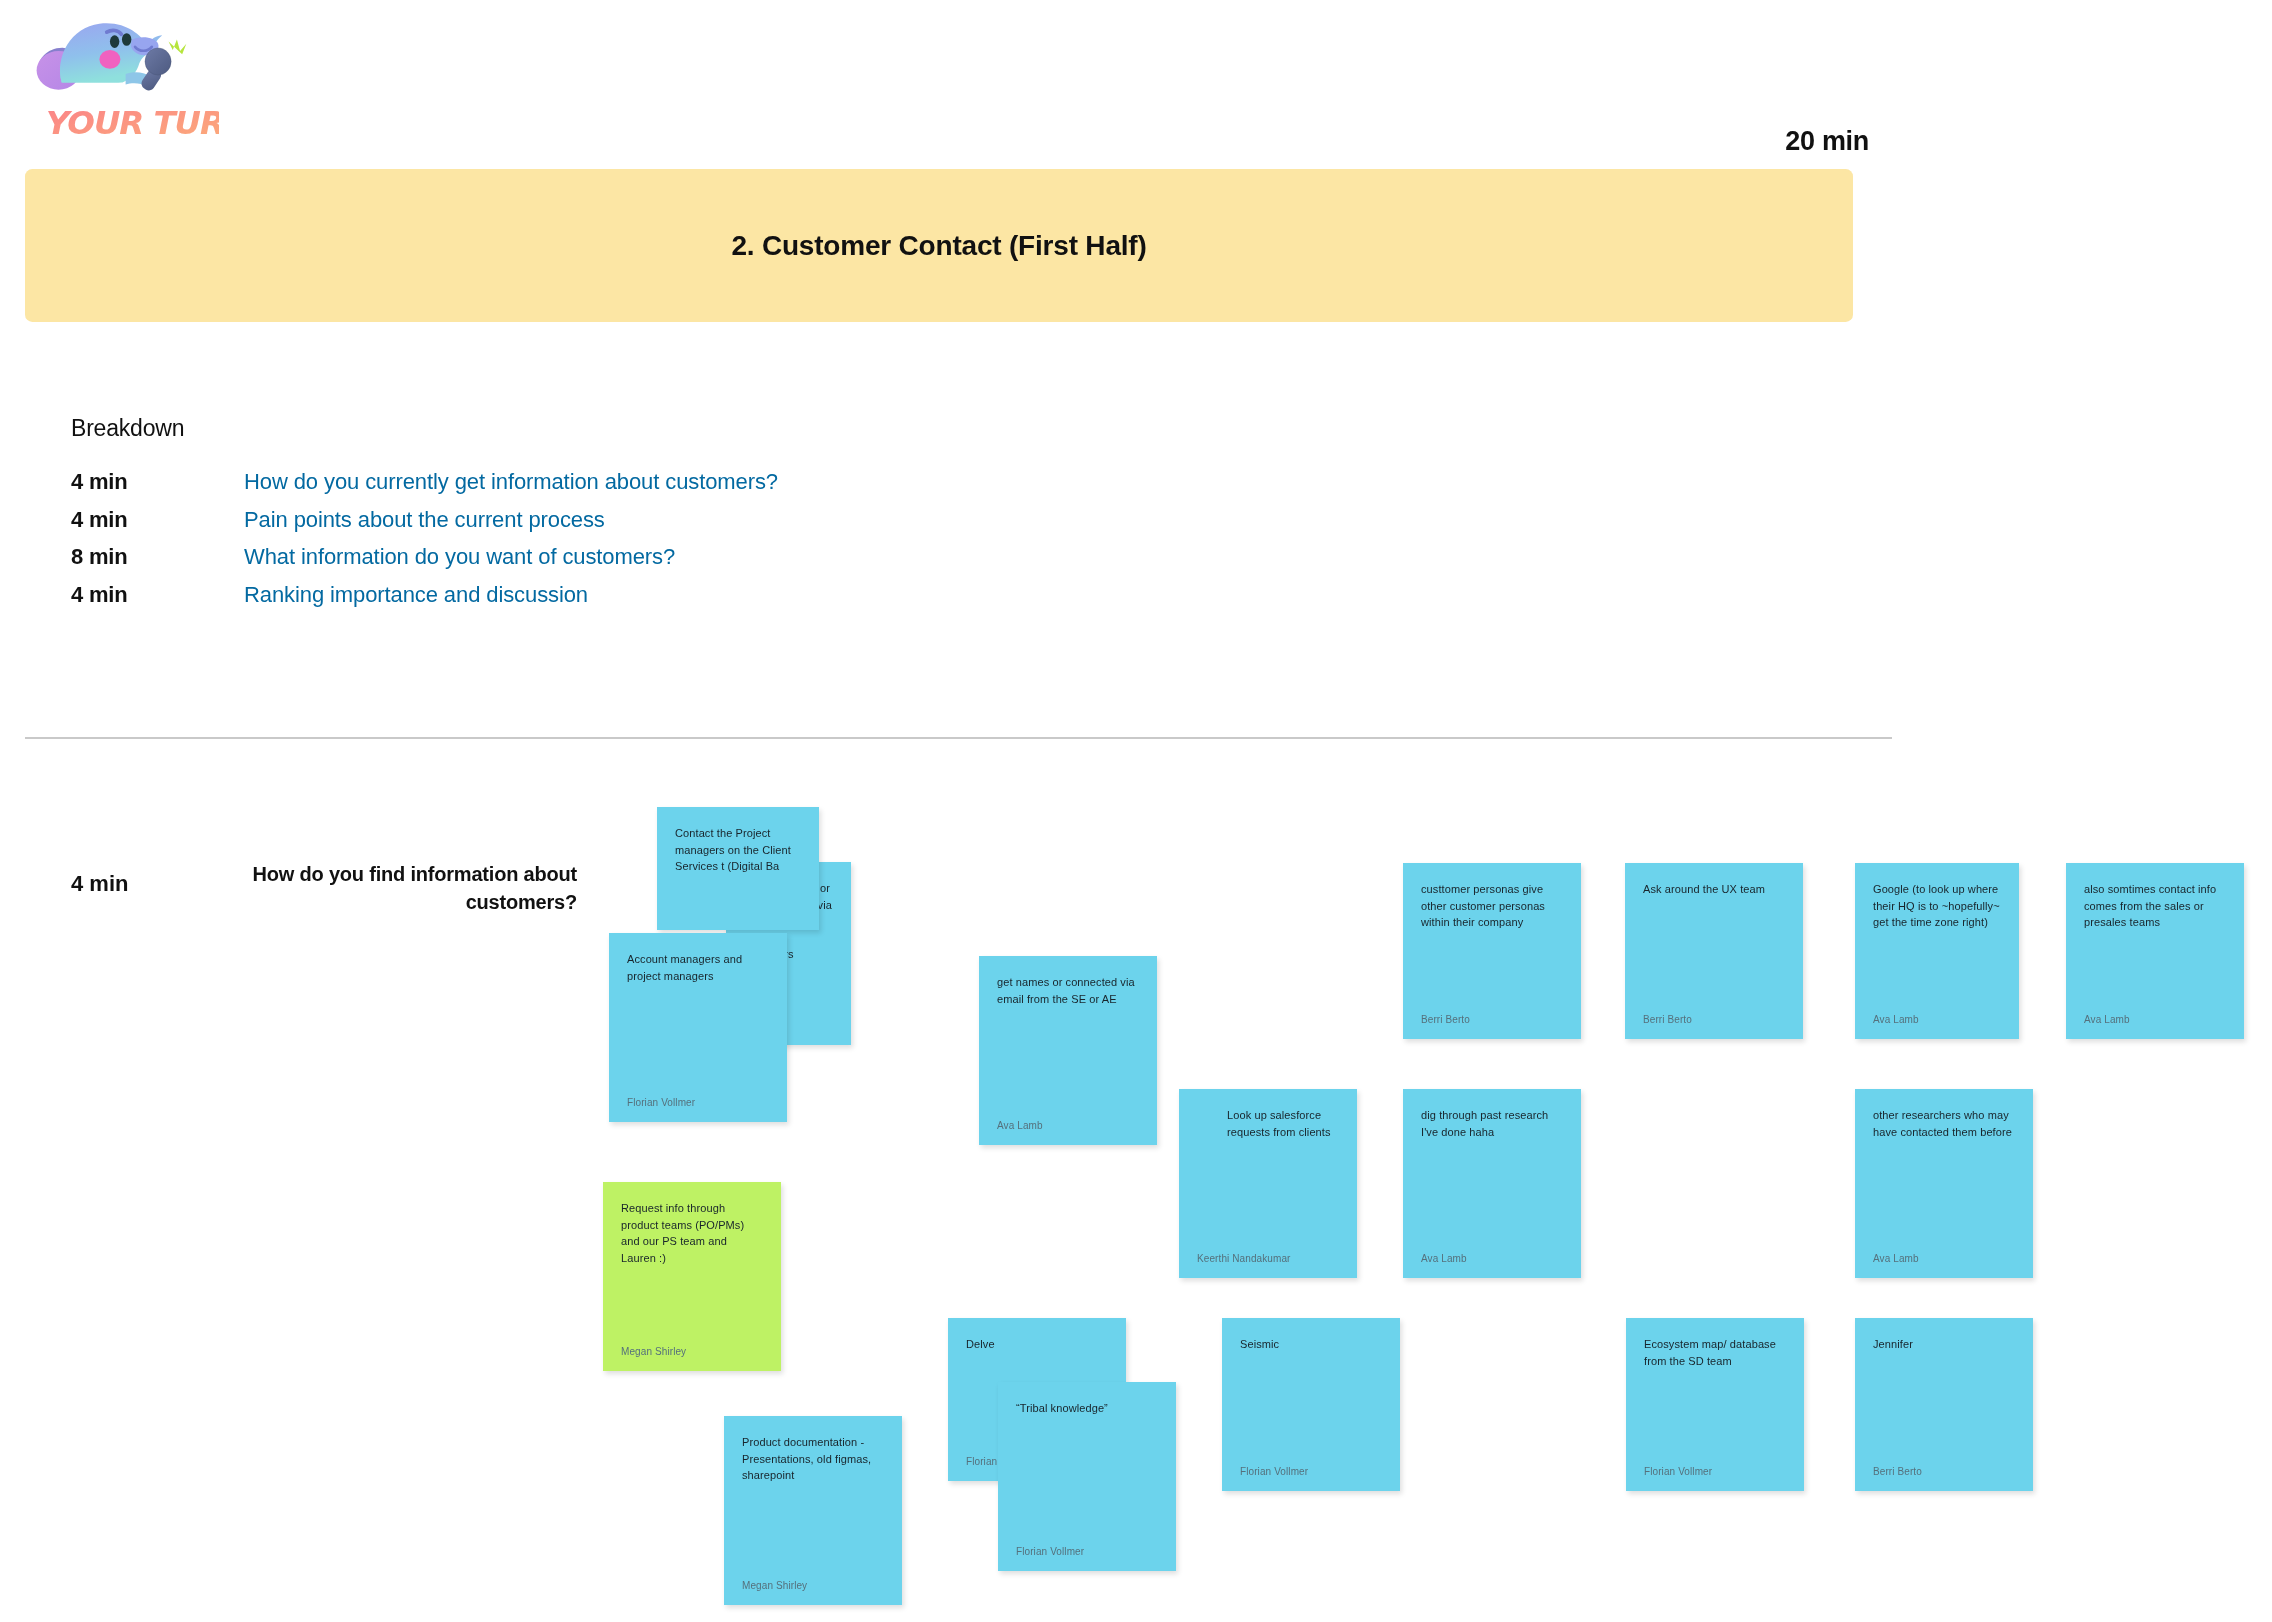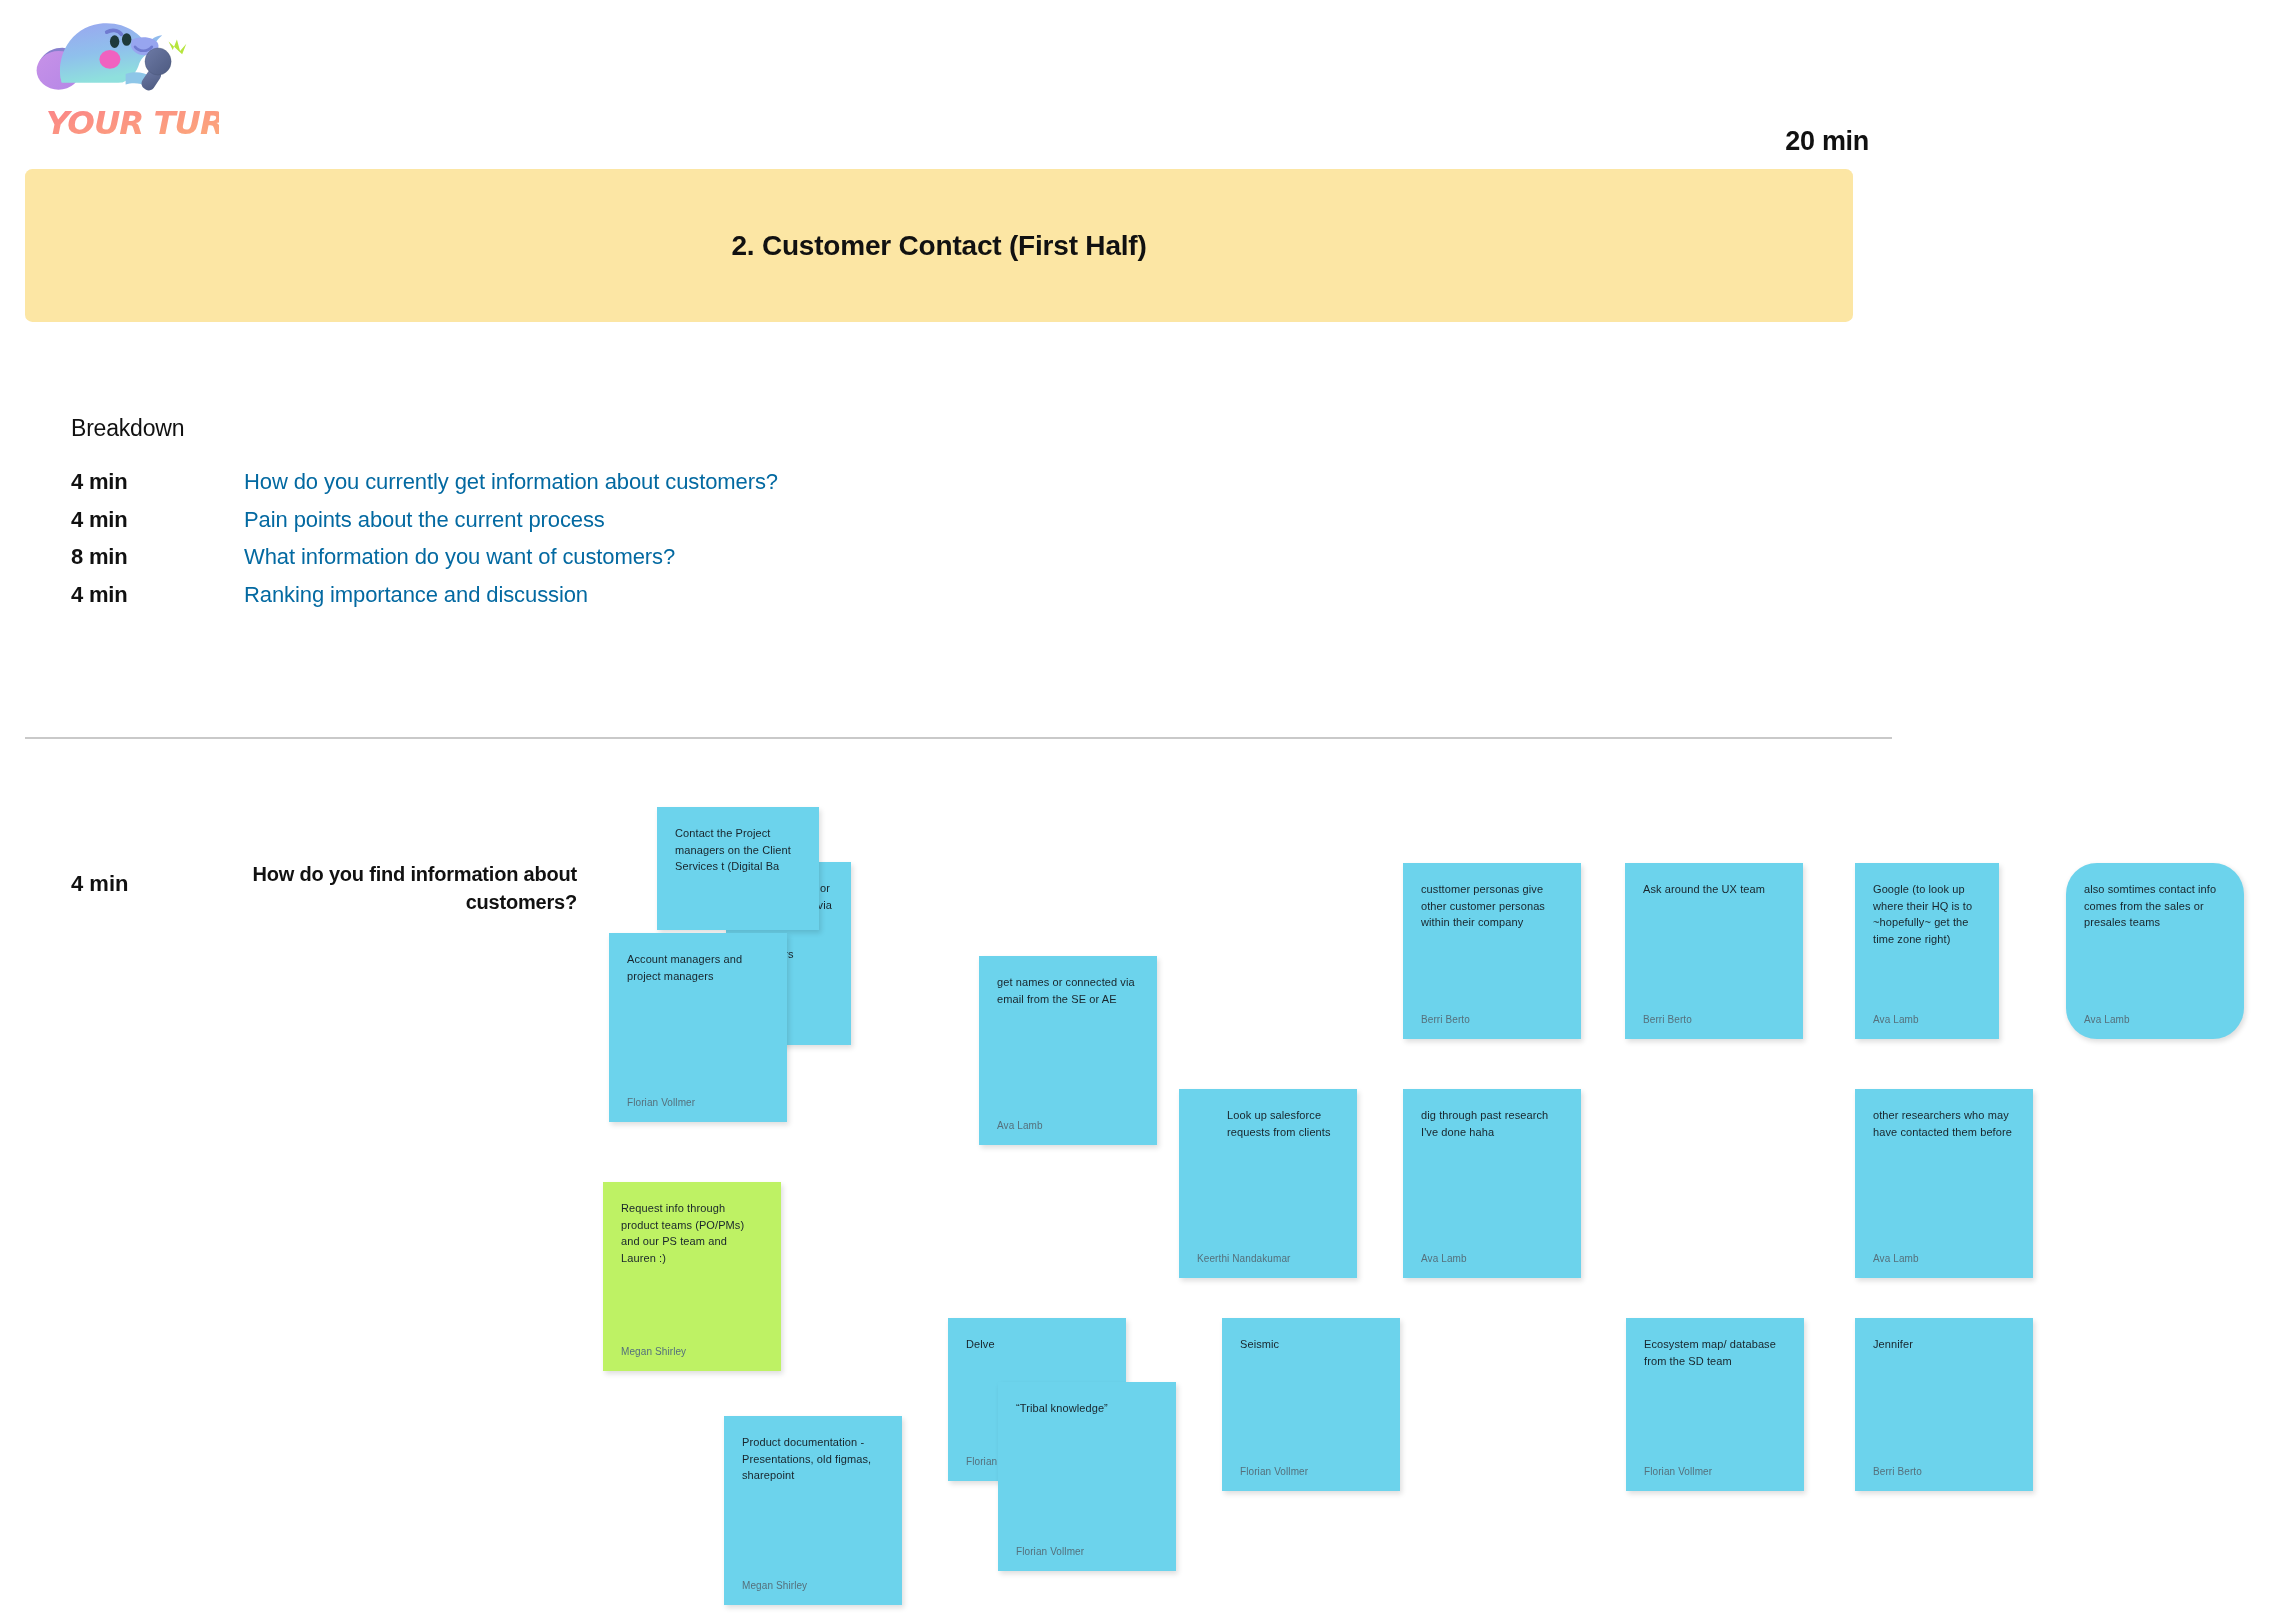--- a/index.html
+++ b/index.html
@@ -277,25 +277,25 @@
       <div class="sticky-author">Ava Lamb</div>
     </div>
     <div class="sticky" style="left: 1403px; top: 863px; width: 178px; height: 176px; z-index: 1; background: rgb(108, 211, 236);">
       <div class="sticky-text">custtomer personas give other customer personas within their company</div>
       <div class="sticky-author">Berri Berto</div>
     </div>
     <div class="sticky" style="left: 1625px; top: 863px; width: 178px; height: 176px; z-index: 1; background: rgb(108, 211, 236);">
       <div class="sticky-text">Ask around the UX team</div>
       <div class="sticky-author">Berri Berto</div>
     </div>
-    <div class="sticky" style="left: 1855px; top: 863px; width: 144px; height: 176px; z-index: 1; background: rgb(108, 211, 236);">
+    <div class="sticky" style="left: 1855px; top: 863px; width: 164px; height: 176px; z-index: 1; background: rgb(108, 211, 236);">
       <div class="sticky-text">Google (to look up where their HQ is to ~hopefully~ get the time zone right)</div>
       <div class="sticky-author">Ava Lamb</div>
     </div>
-    <div class="sticky" style="left: 2066px; top: 863px; width: 178px; height: 176px; z-index: 1; background: rgb(108, 211, 236); border-radius: 31px;">
+    <div class="sticky" style="left: 2066px; top: 863px; width: 178px; height: 176px; z-index: 1; background: rgb(108, 211, 236);">
       <div class="sticky-text">also somtimes contact info comes from the sales or presales teams</div>
       <div class="sticky-author">Ava Lamb</div>
     </div>
     <div class="sticky" style="left: 1179px; top: 1089px; width: 178px; height: 189px; z-index: 1; background: rgb(108, 211, 236); padding-left: 48px;">
       <div class="sticky-text">Look up salesforce requests from clients</div>
       <div class="sticky-author">Keerthi Nandakumar</div>
     </div>
     <div class="sticky" style="left: 1403px; top: 1089px; width: 178px; height: 189px; z-index: 1; background: rgb(108, 211, 236);">
       <div class="sticky-text">dig through past research I've done haha</div>
       <div class="sticky-author">Ava Lamb</div>

